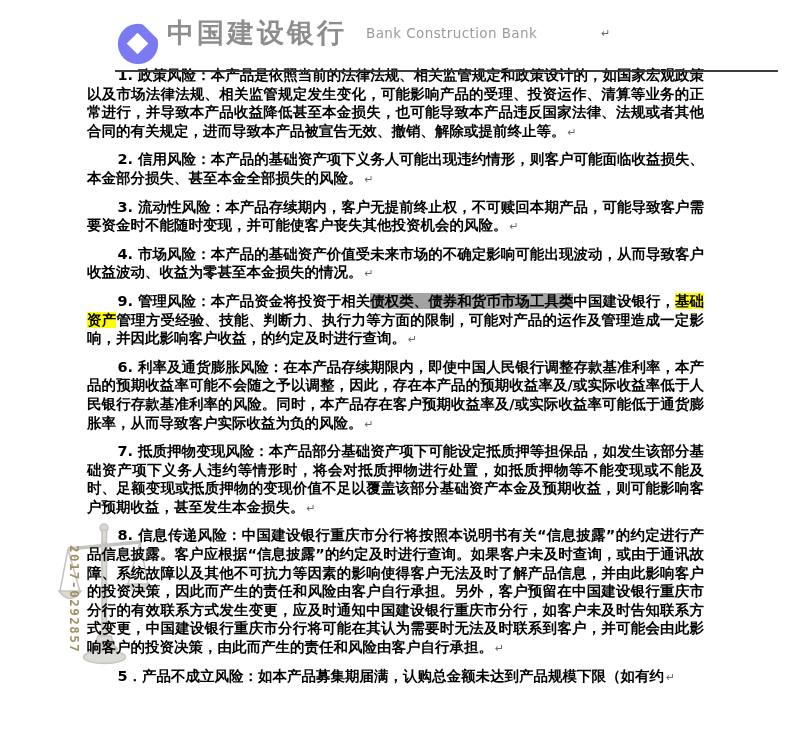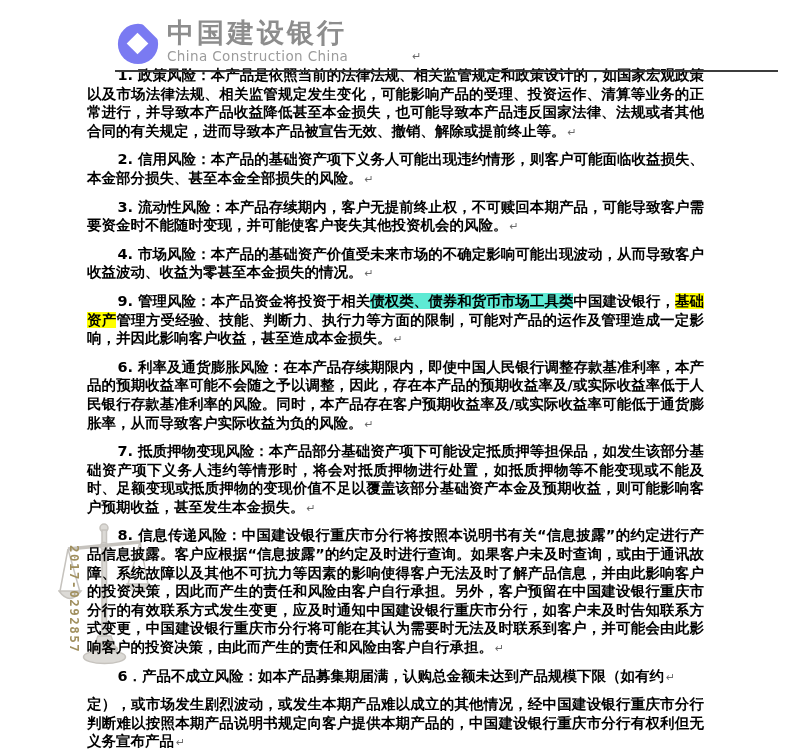--- a/index.html
+++ b/index.html
@@ -6,21 +6,21 @@
   .page{
     position:relative;
     width:790px;height:752px;
     background:#ffffff;
     overflow:hidden;
     font-family:"DejaVu Sans","Liberation Sans",sans-serif;
   }
   
   .header{position:absolute;left:115px;top:18px;display:flex;align-items:flex-start;z-index:2;}
   .logo{width:46px;height:46px;margin-right:6px;margin-top:2px;}
-  .names{display:flex;flex-direction:column;}
+  .names{display:flex;flex-direction:row;gap:19px;}
   .zh-name{
     font-size:27px;line-height:30px;font-weight:700;
     color:#8d8d8d;letter-spacing:3px;white-space:nowrap;
   }
   .en-row{display:flex;align-items:center;}
   .en-name{font-size:13.5px;line-height:16px;color:#9b9b9b;letter-spacing:0.4px;white-space:nowrap;}
   .en-row .pilcrow{margin-left:62px;}
   .rule{position:absolute;left:115px;top:70px;width:663px;border-top:2px solid #3c3c3c;z-index:2;}
 
   
@@ -34,41 +34,41 @@
   }
 
   
   .doc{
     position:absolute;left:87px;top:66px;width:617px;z-index:1;
     font-size:14.5px;line-height:18.6px;color:#000;
     font-weight:600;text-align:justify;
   }
   .doc p{margin:0 0 8px 0;text-indent:2.1em;}
   .doc p.cont{text-indent:0;margin:0;}
-  .hl-gray{background:#5eead4;}
+  .hl-gray{background:#a3a3a3;}
   .hl-yellow{background:#ffff00;}
   .pilcrow{color:#6a6a6a;font-size:11px;font-weight:400;padding-left:2px;}
 </style>
 </head>
 <body>
 
 <div class="page">
 
   <div class="header">
     <div class="logo">
       <svg viewBox="0 0 48 48" width="46" height="46" xmlns="http://www.w3.org/2000/svg">
         <circle cx="24" cy="25" r="21" fill="#7a7af2"></circle>
         <line x1="29" y1="1" x2="47" y2="19" stroke="#ffffff" stroke-width="5"></line>
         <rect x="15.5" y="16.5" width="16" height="16" fill="#ffffff" transform="rotate(45 23.5 24.5)"></rect>
       </svg>
     </div>
     <div class="names">
       <div class="zh-name">中国建设银行</div>
       <div class="en-row">
-        <span class="en-name">China Construction China</span>
+        <span class="en-name">Bank Construction Bank</span>
         <span class="pilcrow">↵</span>
       </div>
     </div>
   </div>
   <div class="rule"></div>
 
   <div class="watermark">
     <span>
       <svg viewBox="0 0 90 150" width="92" height="150" xmlns="http://www.w3.org/2000/svg">
         <g fill="#dcdad6" stroke="#c6c3be" stroke-width="1.5">
@@ -94,26 +94,25 @@
   <main class="doc">
 
     <p><span>1. 政策风险：本产品是依照当前的法律法规、相关监管规定和政策设计的，如国家宏观政策以及市场法律法规、相关监管规定发生变化，可能影响产品的受理、投资运作、清算等业务的正常进行，并导致本产品收益降低甚至本金损失，也可能导致本产品违反国家法律、法规或者其他合同的有关规定，进而导致本产品被宣告无效、撤销、解除或提前终止等。</span><span class="pilcrow">↵</span></p>
 
     <p><span>2. 信用风险：本产品的基础资产项下义务人可能出现违约情形，则客户可能面临收益损失、本金部分损失、甚至本金全部损失的风险。</span><span class="pilcrow">↵</span></p>
 
     <p><span>3. 流动性风险：本产品存续期内，客户无提前终止权，不可赎回本期产品，可能导致客户需要资金时不能随时变现，并可能使客户丧失其他投资机会的风险。</span><span class="pilcrow">↵</span></p>
 
     <p><span>4. 市场风险：本产品的基础资产价值受未来市场的不确定影响可能出现波动，从而导致客户收益波动、收益为零甚至本金损失的情况。</span><span class="pilcrow">↵</span></p>
 
-    <p><span>9. 管理风险：本产品资金将投资于相关</span><span class="hl-gray">债权类、债券和货币市场工具类</span><span>中国建设银行，</span><span class="hl-yellow">基础资产</span><span>管理方受经验、技能、判断力、执行力等方面的限制，可能对产品的运作及管理造成一定影响，并因此影响客户收益，甚至造成本金损失。</span><span class="pilcrow">↵</span></p>
+    <p><span>9. 管理风险：本产品资金将投资于相关</span><span class="hl-gray">债权类、债券和货币市场工具类</span><span>中国建设银行，</span><span class="hl-yellow">基础资产</span><span>管理方受经验、技能、判断力、执行力等方面的限制，可能对产品的运作及管理造成一定影响，并因此影响客户收益，的约定及时进行查询。</span><span class="pilcrow">↵</span></p>
 
     <p><span>6. 利率及通货膨胀风险：在本产品存续期限内，即使中国人民银行调整存款基准利率，本产品的预期收益率可能不会随之予以调整，因此，存在本产品的预期收益率及/或实际收益率低于人民银行存款基准利率的风险。同时，本产品存在客户预期收益率及/或实际收益率可能低于通货膨胀率，从而导致客户实际收益为负的风险。</span><span class="pilcrow">↵</span></p>
 
     <p><span>7. 抵质押物变现风险：本产品部分基础资产项下可能设定抵质押等担保品，如发生该部分基础资产项下义务人违约等情形时，将会对抵质押物进行处置，如抵质押物等不能变现或不能及时、足额变现或抵质押物的变现价值不足以覆盖该部分基础资产本金及预期收益，则可能影响客户预期收益，甚至发生本金损失。</span><span class="pilcrow">↵</span></p>
 
     <p><span>8. 信息传递风险：中国建设银行重庆市分行将按照本说明书有关“信息披露”的约定进行产品信息披露。客户应根据“信息披露”的约定及时进行查询。如果客户未及时查询，或由于通讯故障、系统故障以及其他不可抗力等因素的影响使得客户无法及时了解产品信息，并由此影响客户的投资决策，因此而产生的责任和风险由客户自行承担。另外，客户预留在中国建设银行重庆市分行的有效联系方式发生变更，应及时通知中国建设银行重庆市分行，如客户未及时告知联系方式变更，中国建设银行重庆市分行将可能在其认为需要时无法及时联系到客户，并可能会由此影响客户的投资决策，由此而产生的责任和风险由客户自行承担。</span><span class="pilcrow">↵</span></p>
 
-    <p><span>6．产品不成立风险：如本产品募集期届满，认购总金额未达到产品规模下限（如有约</span><span class="pilcrow">↵</span></p>
+    <p><span>5．产品不成立风险：如本产品募集期届满，认购总金额未达到产品规模下限（如有约</span><span class="pilcrow">↵</span></p>
 
-    <p class="cont"><span>定），或市场发生剧烈波动，或发生本期产品难以成立的其他情况，经中国建设银行重庆市分行判断难以按照本期产品说明书规定向客户提供本期产品的，中国建设银行重庆市分行有权利但无义务宣布产品</span><span class="pilcrow">↵</span></p>
 
   </main>
 </div>
 
 </body></html>

